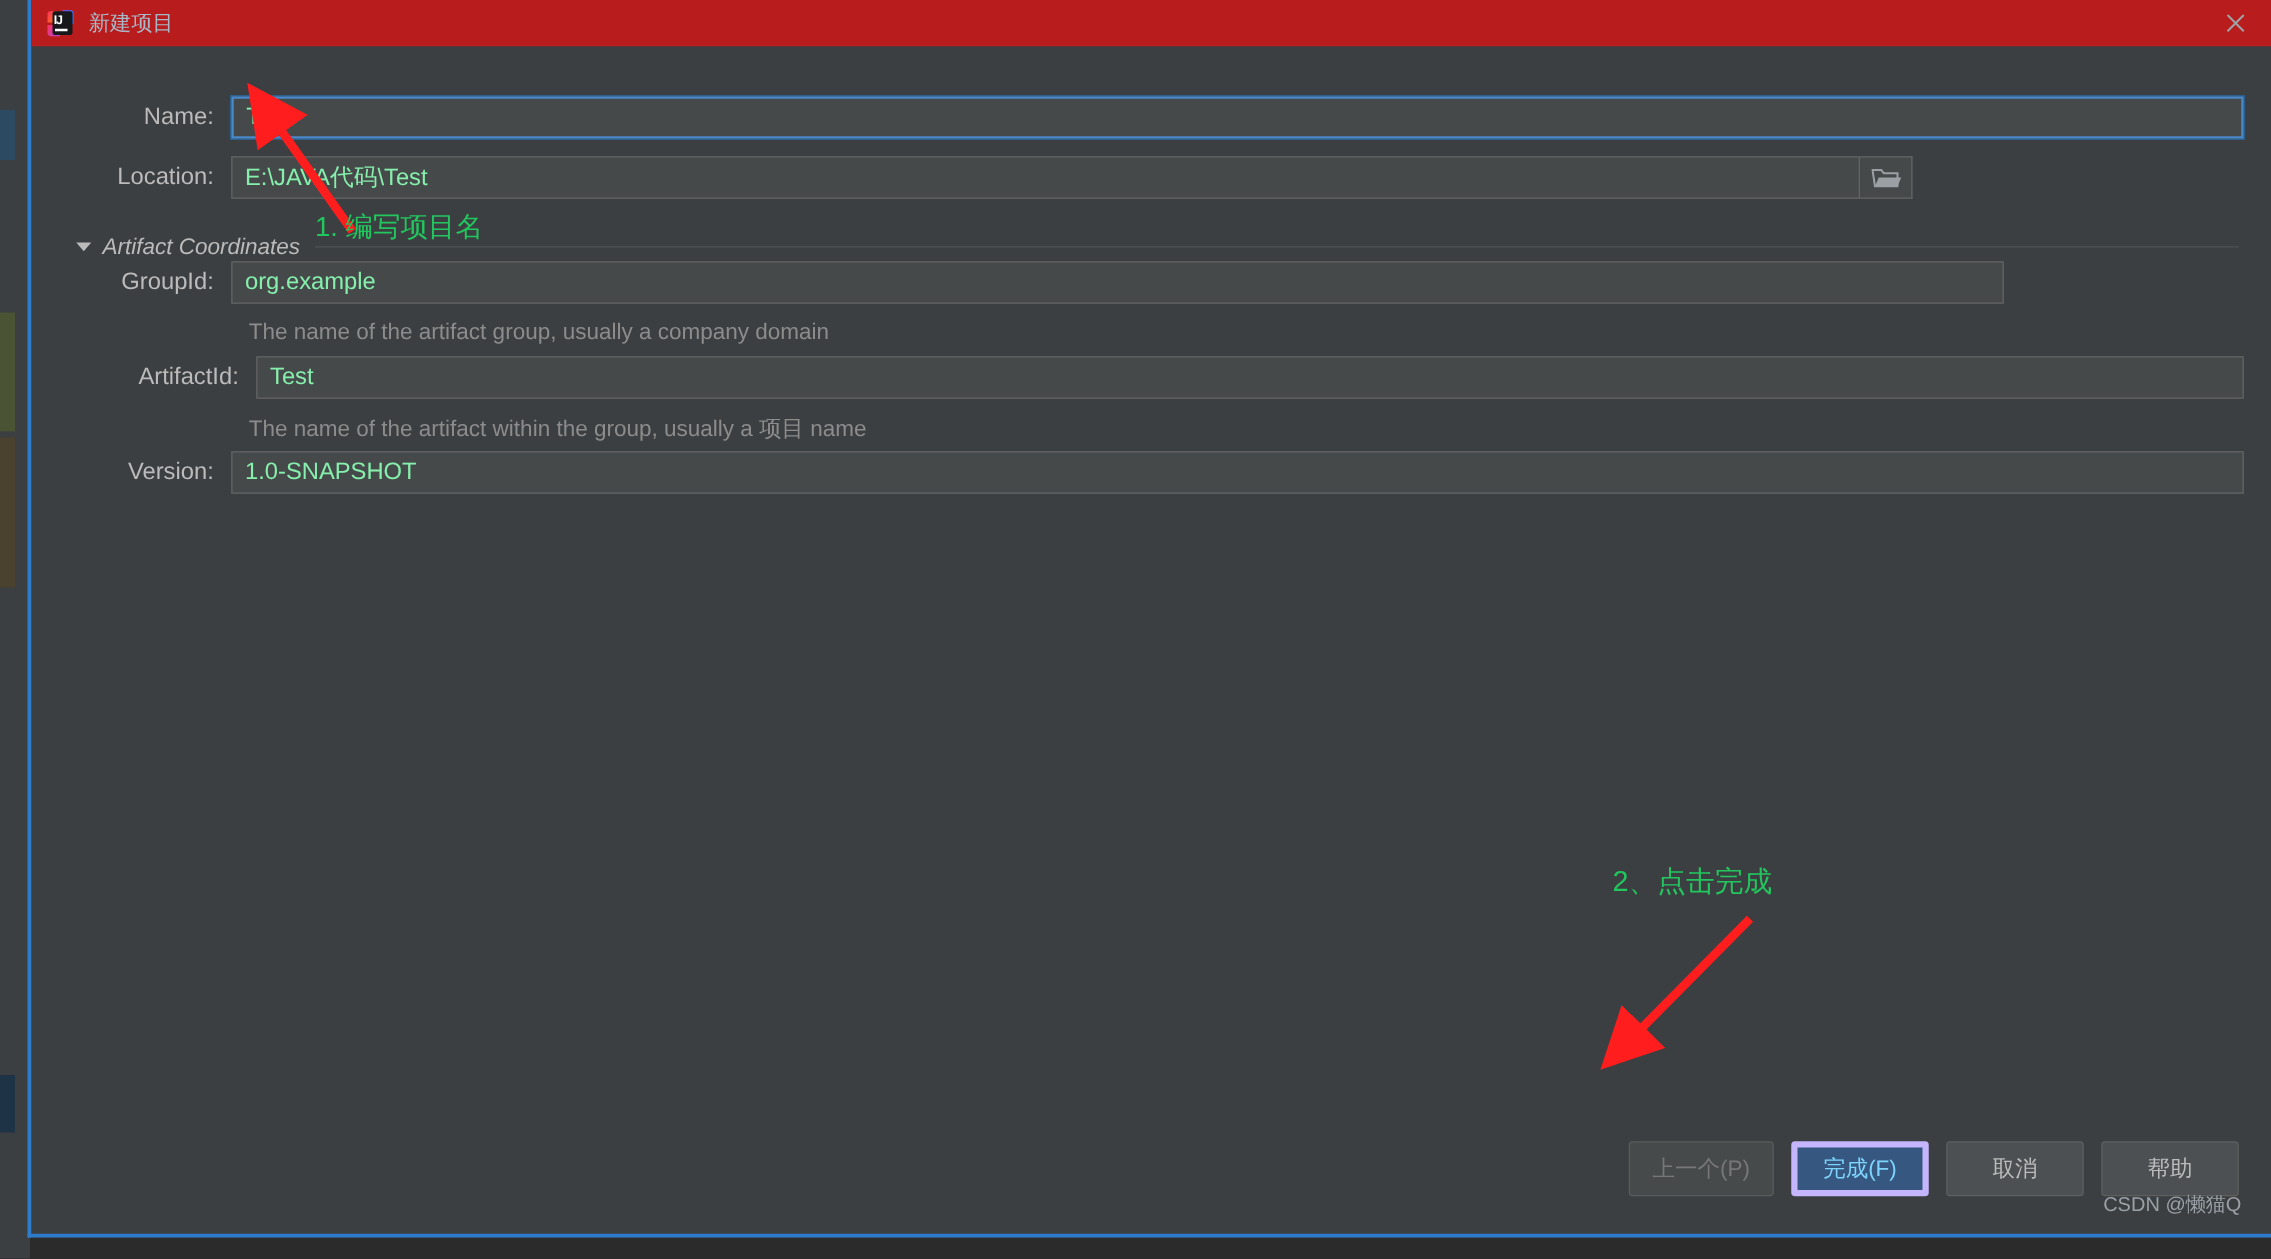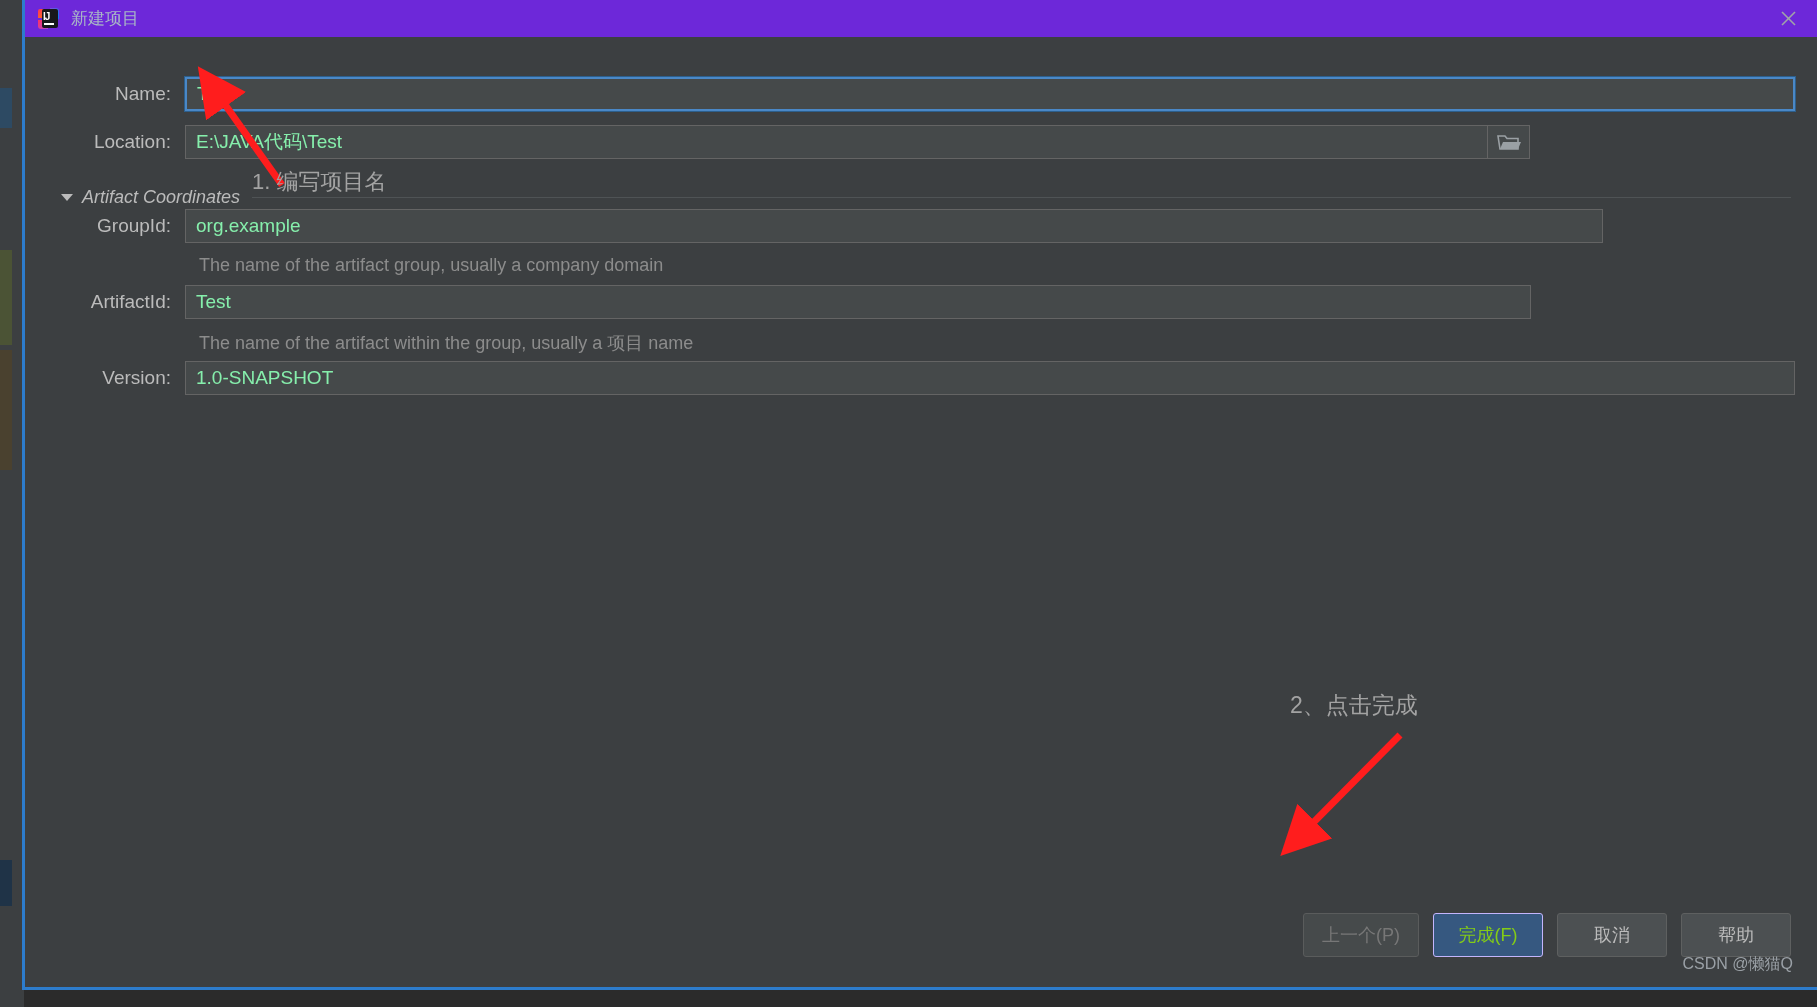--- a/index.html
+++ b/index.html
@@ -53,21 +53,21 @@
     position: absolute;
     left: 22px; top: 0;
     width: 1795px; height: 990px;
     background: #3c3f41;
     border-left: 3px solid #2d7ccc;
     border-bottom: 3px solid #2d7ccc;
   }
   .titlebar {
     position: relative;
     height: 37px;
-    background: #6d28d9;
+    background: #b91c1c;
     display: flex;
     align-items: center;
     padding-left: 13px;
   }
   .app-icon {
     width: 21px; height: 21px;
     position: relative;
     margin-right: 12px;
     flex: none;
   }
@@ -118,21 +118,21 @@
 
   .row {
     position: absolute;
     display: flex;
     align-items: center;
     height: 34px;
   }
   .row-name     { left: 0; top: 40px;  width: 1770px; justify-content: space-between; }
   .row-location { left: 0; top: 88px;  width: 1505px; }
   .row-group    { left: 0; top: 172px; width: 1578px; }
-  .row-artifact { left: 0; top: 248px; width: 1506px; }
+  .row-artifact { left: 0; top: 248px; width: 1770px; padding-left: 20px; }
   .row-version  { left: 0; top: 324px; width: 1770px; }
 
   .lbl {
     color: #bbbbbb;
     font-size: 19px;
     text-align: right;
     padding-right: 14px;
     flex: none;
   }
   .lbl-main { width: 160px; }
@@ -219,41 +219,41 @@
     font-size: 18px;
     display: flex; align-items: center; justify-content: center;
     cursor: pointer;
     background: #4c5052;
     border: 1px solid #5e6060;
     color: #bbbbbb;
     font-family: "Liberation Sans", sans-serif;
   }
   .btn.primary {
     background: #365880;
-    border: 1px solid #c4b5fd;
-    color: #84cc16;
+    border: 5px solid #c4b5fd;
+    color: #7dd3fc;
   }
   .btn.disabled {
     color: #777777;
     background: #464a4b;
     border: 1px solid #5a5c5c;
   }
 
   .watermark {
     position: absolute;
     right: 24px; bottom: 12px;
     color: #9aa0a6;
     font-size: 16px;
     white-space: nowrap;
   }
 
   
   .anno {
     position: absolute;
-    color: #a3a3a3;
+    color: #22c55e;
     font-size: 22px;
     white-space: nowrap;
     font-family: "Liberation Sans", "DejaVu Sans", sans-serif;
   }
   .anno-1 { left: 252px; top: 167px; }
   .anno-2 { left: 1290px; top: 690px; font-size: 23px; }
 
   .arrow-svg { position: absolute; left: 0; top: 0; pointer-events: none; }
 </style>
 </head>

